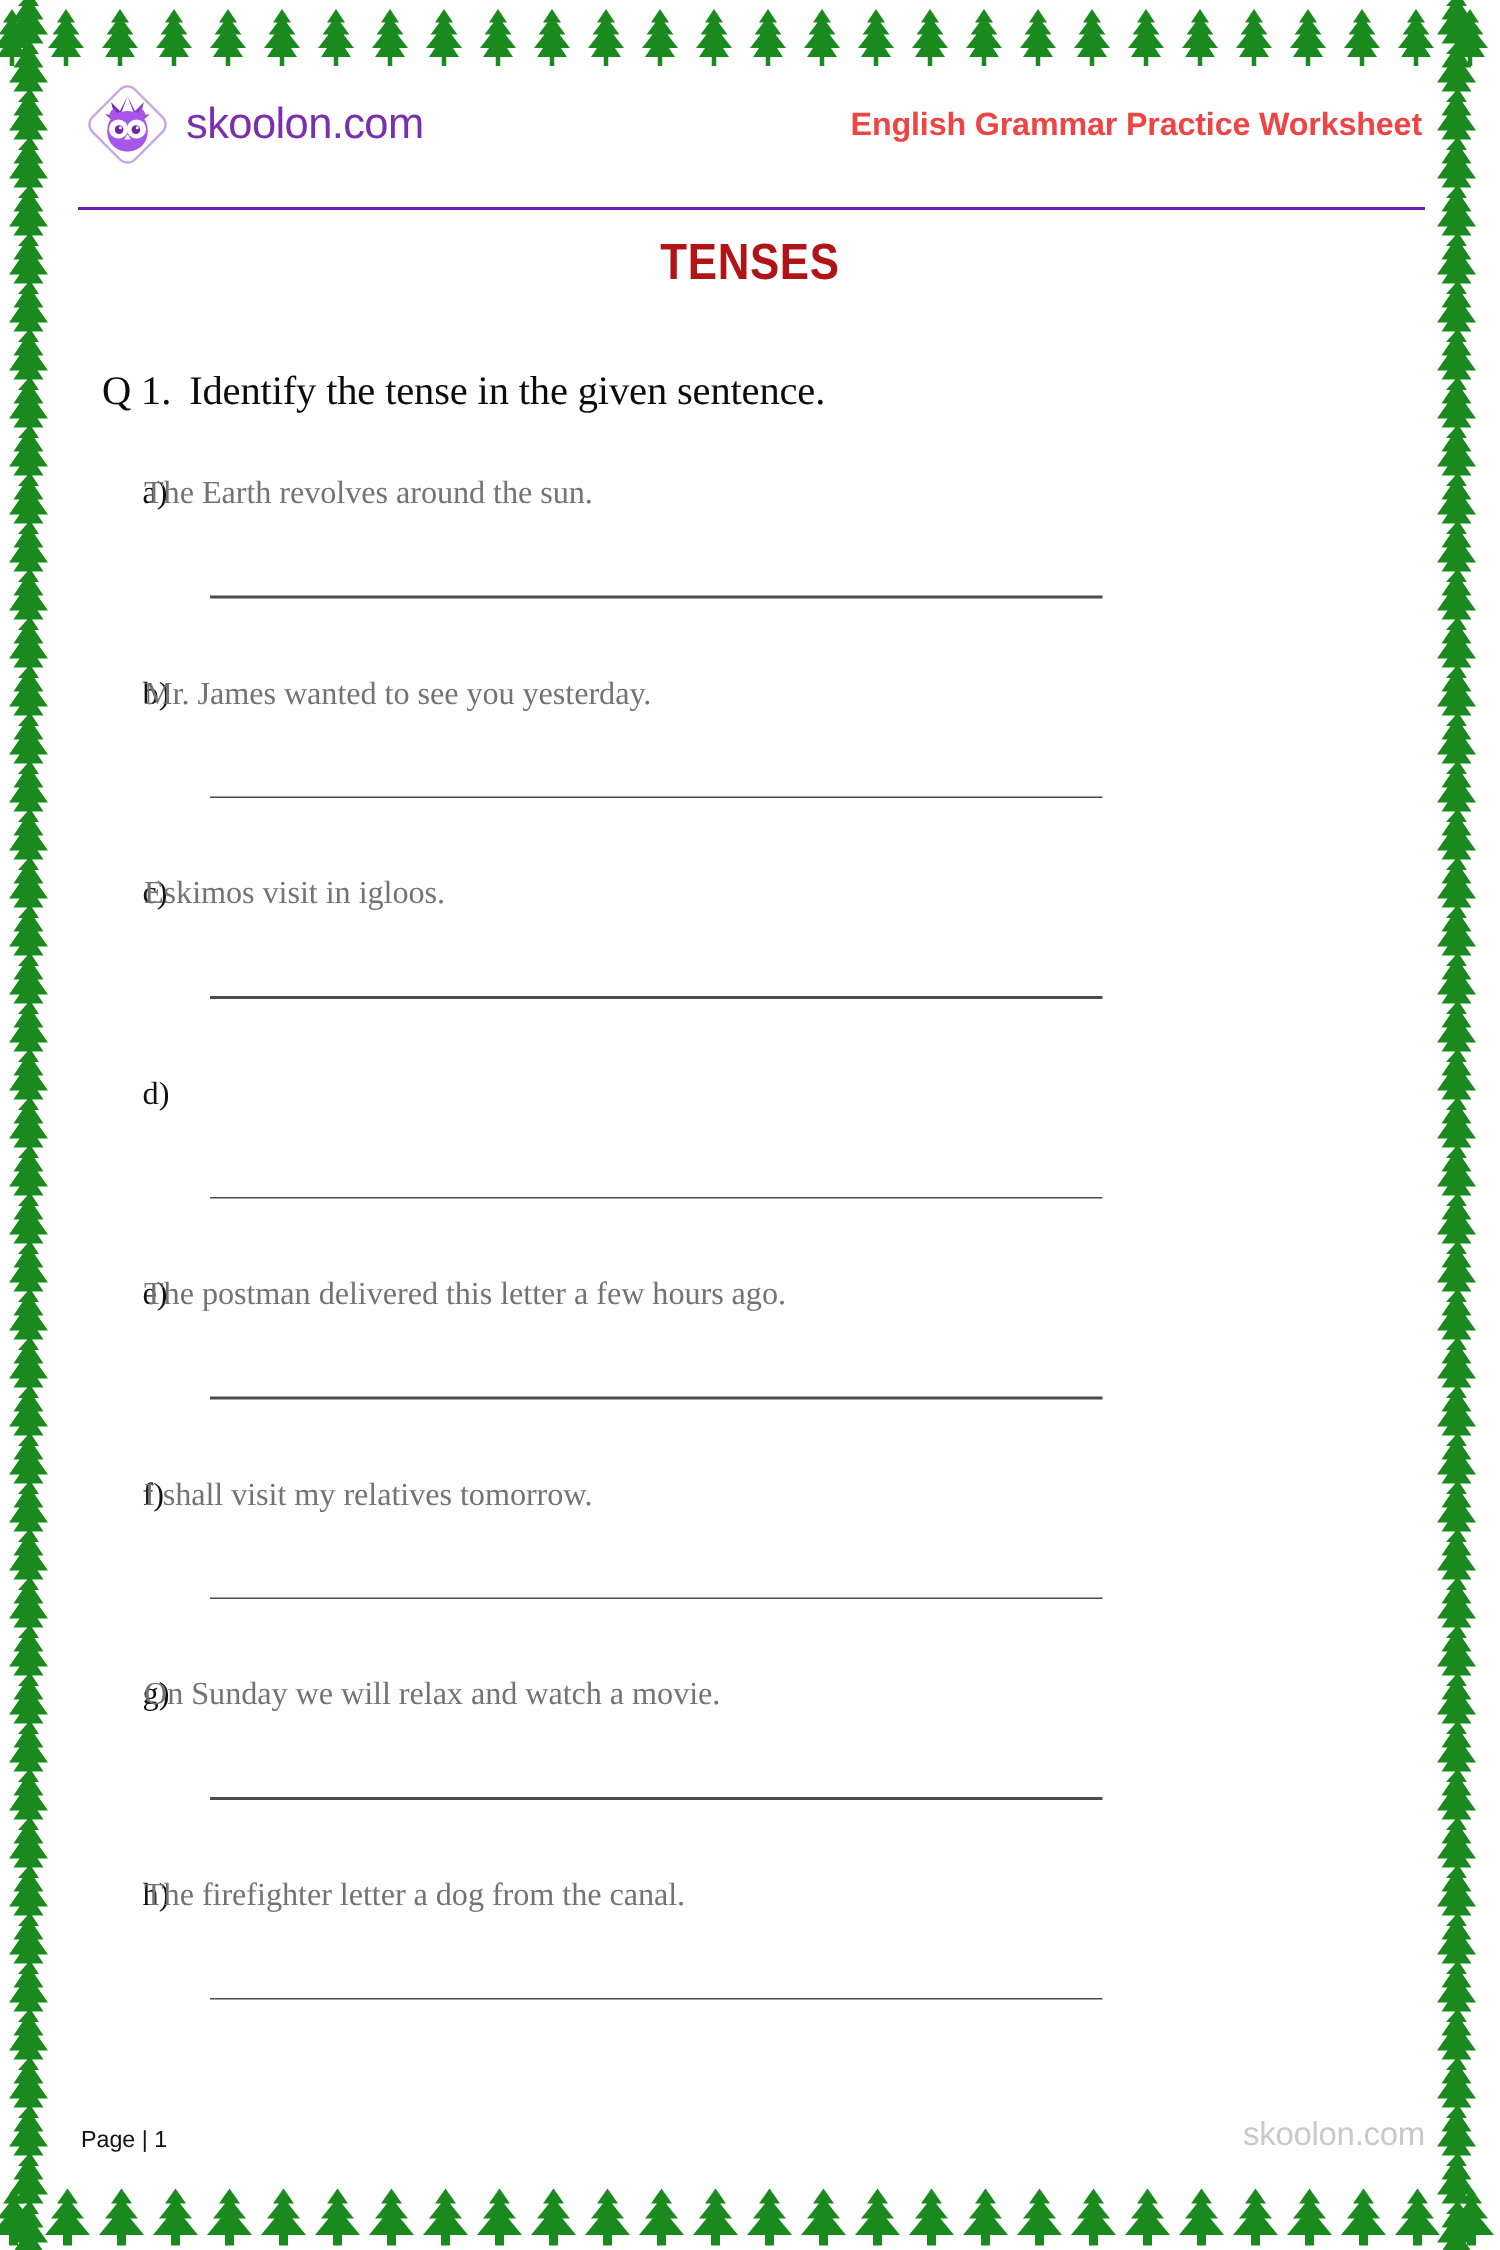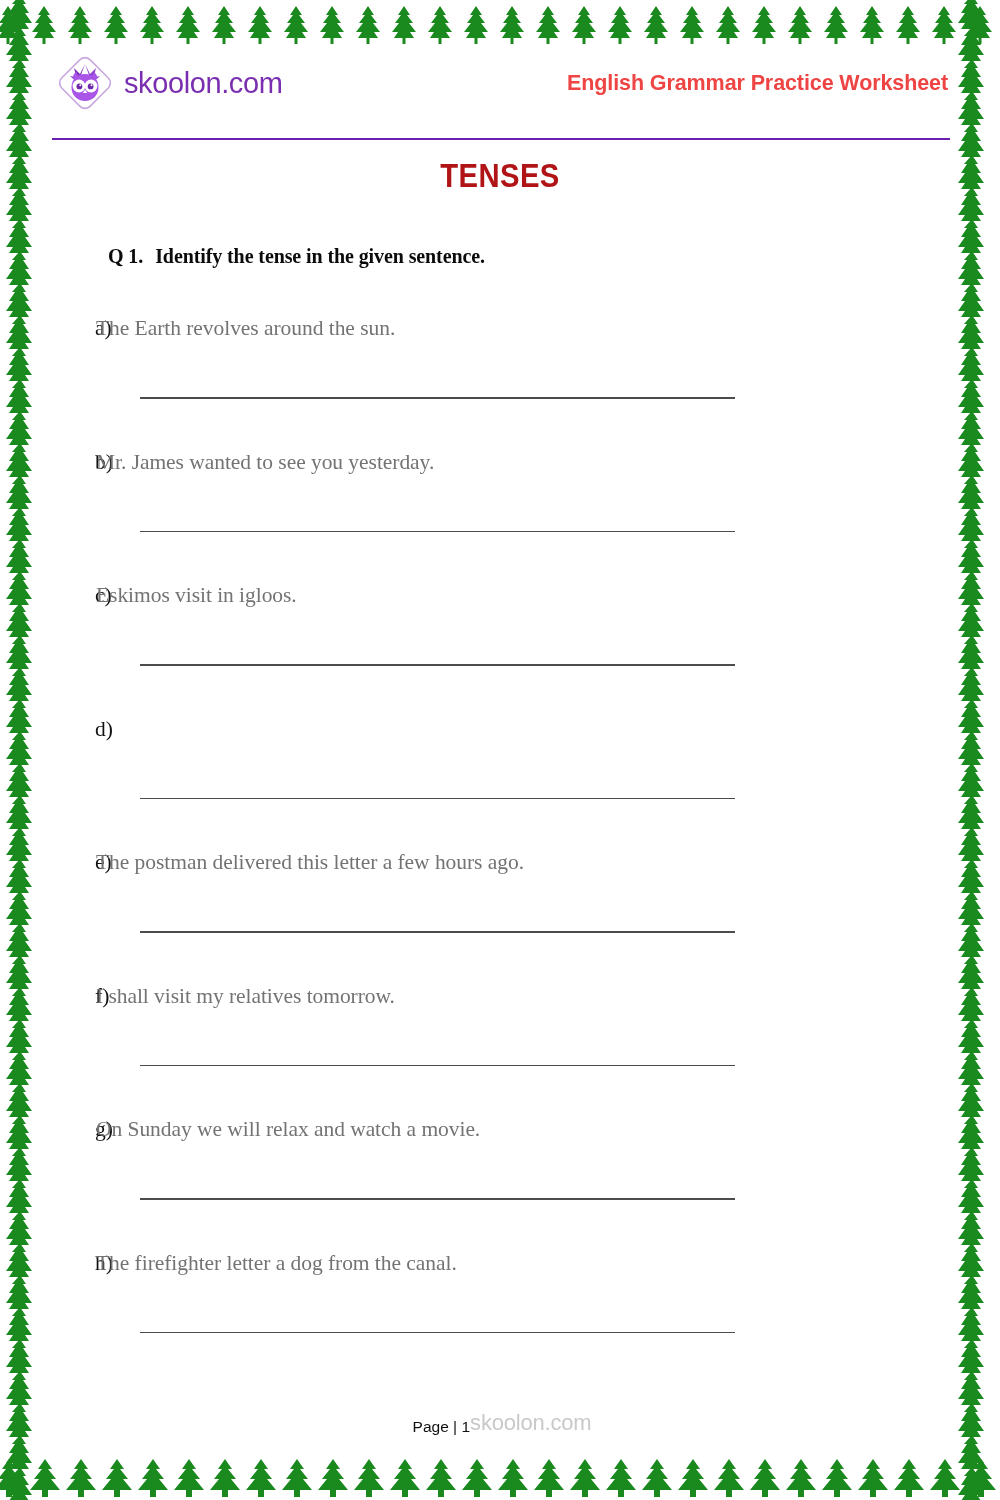--- a/index.html
+++ b/index.html
@@ -57,22 +57,22 @@
     font-family: "Liberation Sans", "DejaVu Sans", sans-serif;
     font-weight: bold; font-size: 34px; color: #b01417;
     letter-spacing: 0.5px;
     transform: scaleX(0.86); transform-origin: center;
   }
 
   
   .question-heading {
     position: absolute; left: 20px; top: 205px;
     font-family: "Liberation Serif", "DejaVu Serif", serif;
-    font-weight: bold; font-size: 20px; color: #0b0b0b;
-    white-space: nowrap; letter-spacing: -0.1px; margin-left: 40px;
+    font-weight: normal; font-size: 27px; color: #0b0b0b;
+    white-space: nowrap; letter-spacing: -0.1px;
   }
   .question-heading .q-num { margin-right: 12px; }
 
   
   .items { position: absolute; left: 0; right: 0; top: 278px; }
   .item { position: relative; height: 133.5px; }
   .item-row { display: flex; align-items: baseline; }
   .item-marker {
     width: 48px; flex: 0 0 auto; padding-left: 47px;
     font-size: 21.5px; color: #111; line-height: 1;
@@ -82,21 +82,21 @@
     white-space: nowrap; letter-spacing: -0.05px;
   }
   .answer-line {
     position: absolute; left: 92px; width: 595px; top: 79px;
     height: 1.6px; background: #4c4c4c;
   }
 
   
   .footer {
     position: absolute; left: 6px; right: 2px; bottom: 24px;
-    display: flex; align-items: flex-end; justify-content: center;
+    display: flex; align-items: flex-end; justify-content: space-between;
   }
   .page-label {
     font-family: "Liberation Sans", "DejaVu Sans", sans-serif;
     font-size: 15.5px; color: #111;
   }
   .footer-watermark {
     font-family: "Liberation Sans", "DejaVu Sans", sans-serif;
     font-size: 22px; color: #c9c9c9; letter-spacing: -0.2px;
   }
 </style>

